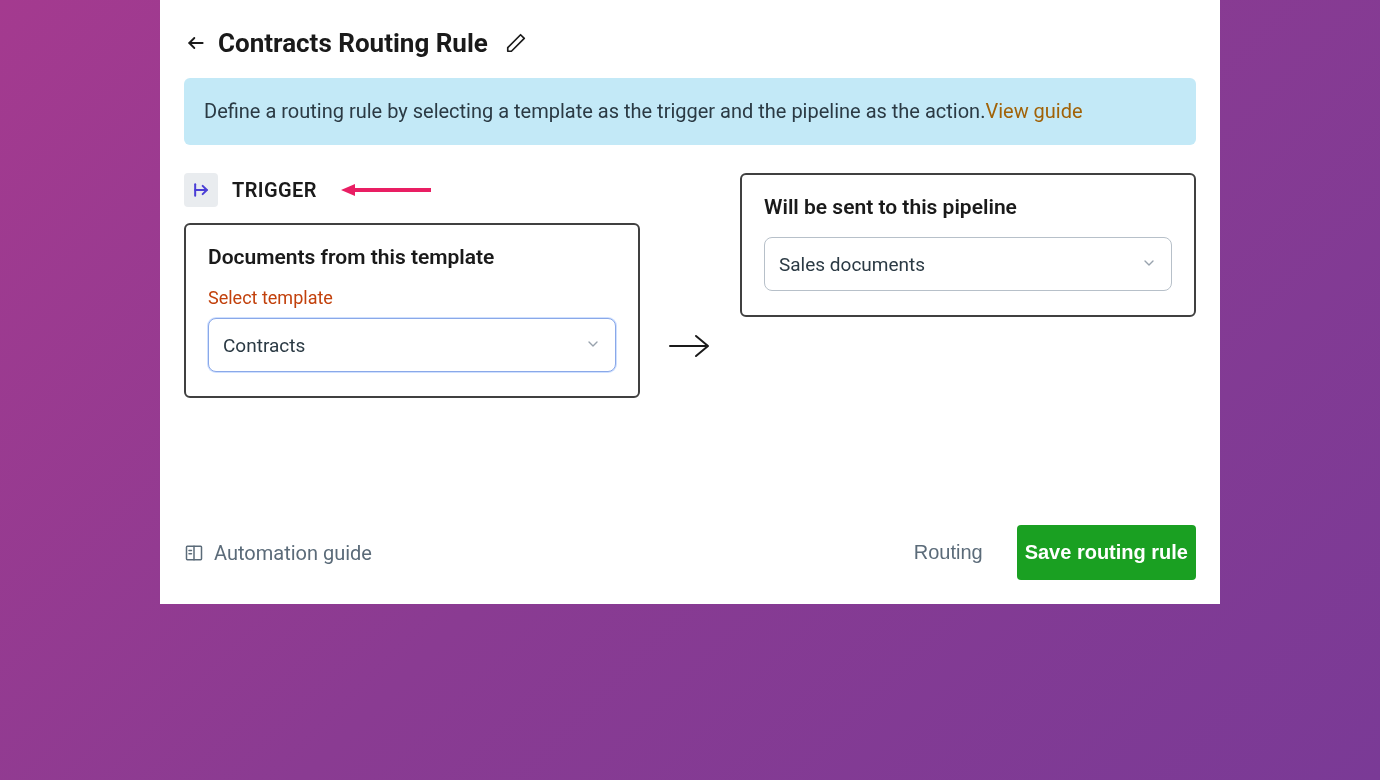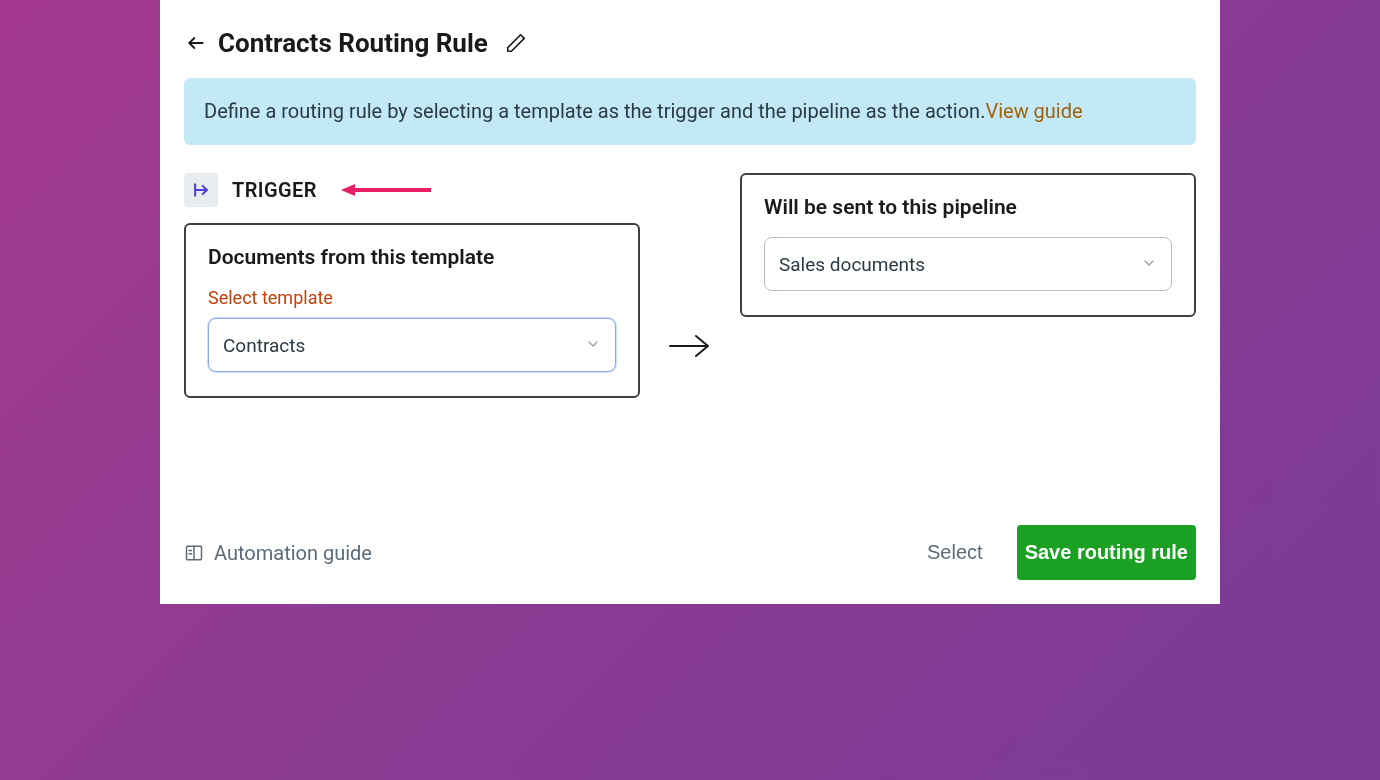--- a/index.html
+++ b/index.html
@@ -258,18 +258,18 @@
     <div class="guide-link">
       <svg width="20" height="20" viewBox="0 0 24 24" fill="none" stroke="currentColor" stroke-width="1.8" stroke-linecap="round" stroke-linejoin="round">
           <rect x="3" y="4" width="18" height="16" rx="1"></rect>
           <line x1="12" y1="4" x2="12" y2="20"></line>
           <line x1="6" y1="9" x2="9" y2="9"></line>
           <line x1="6" y1="13" x2="9" y2="13"></line>
         </svg>
       <span>Automation guide</span>
     </div>
     <div class="footer-actions">
-      <button class="cancel-btn">Select</button>
+      <button class="cancel-btn">Routing</button>
       <button class="save-btn">Save routing rule</button>
     </div>
   </div>
 
 </div>
 
 </body></html>

